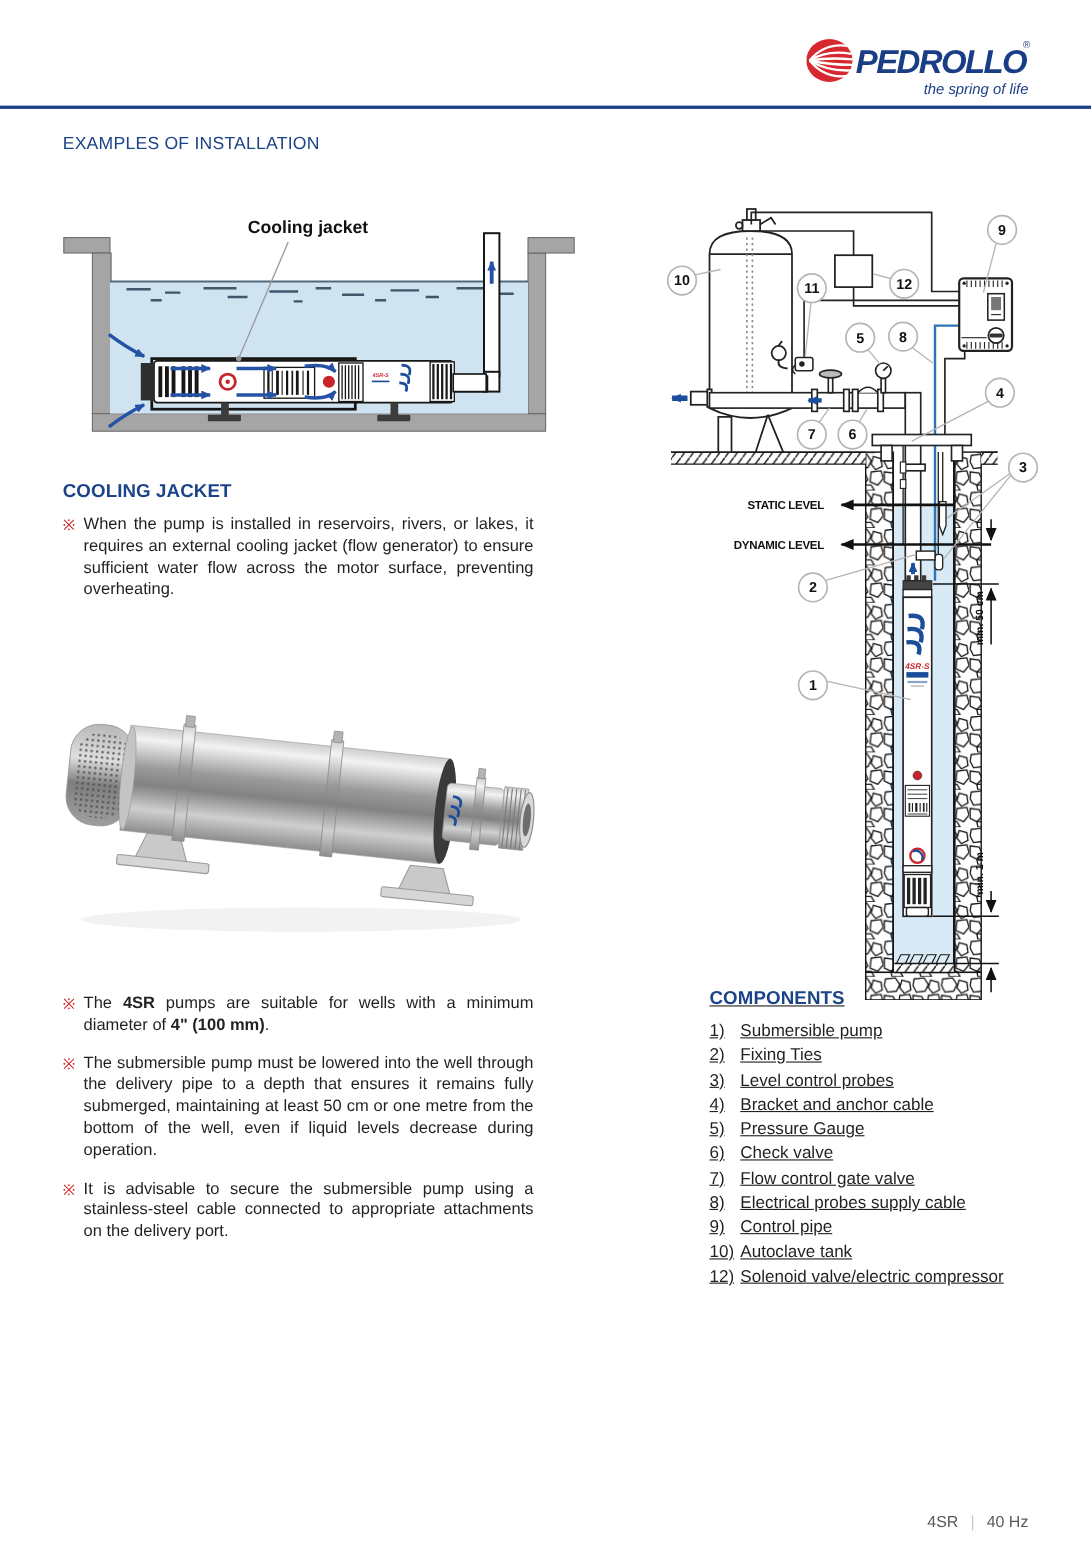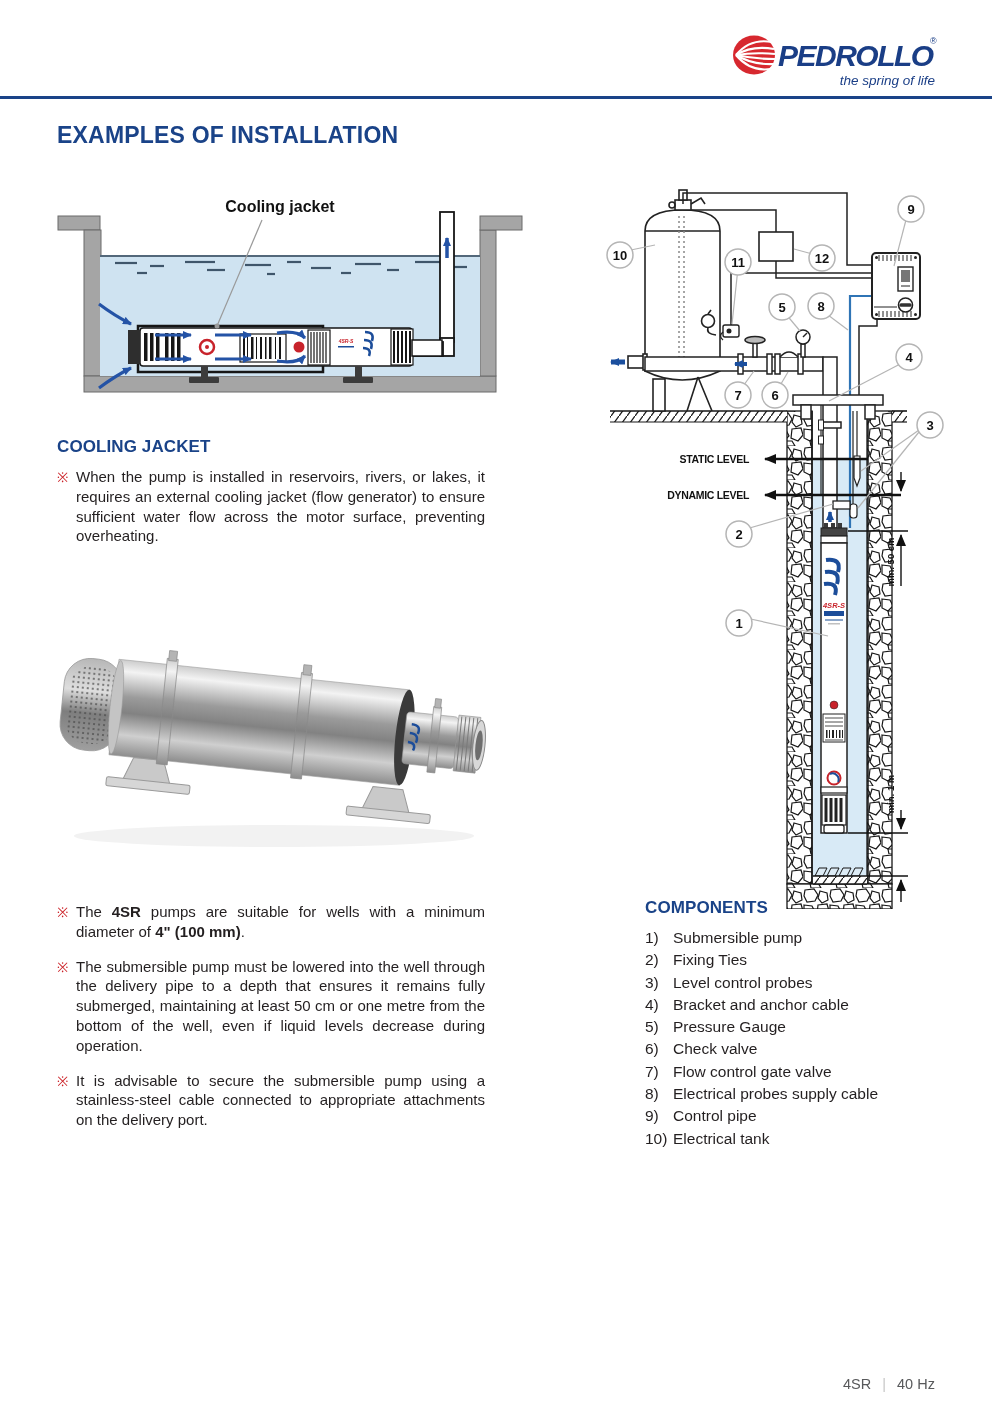--- a/index.html
+++ b/index.html
@@ -1,27 +1,27 @@
 <!DOCTYPE html>
 <html><head>
 <meta charset="utf-8">
 <style>
   html,body{margin:0;padding:0;background:#ffffff;}
   .page{position:relative;width:992px;height:1403px;margin:16px auto;background:#fff;overflow:hidden;
         font-family:"Liberation Sans",sans-serif;color:#231f20;}
   .rule{position:absolute;left:0;top:80px;width:992px;height:3px;background:#1a4388;}
   .logo{position:absolute;left:733px;top:12px;}
-  .page-title{position:absolute;left:57px;top:106px;font-size:23px;font-weight:bold;color:#1a4388;letter-spacing:.2px;}
+  .page-title{position:absolute;left:57px;top:106px;font-size:16px;font-weight:normal;color:#1a4388;letter-spacing:.2px;}
   .h2{font-size:17px;font-weight:bold;color:#1a4388;letter-spacing:.1px;}
   .cool-head{position:absolute;left:57px;top:421px;}
   .para{position:absolute;left:57px;top:451px;width:428px;}
   .bullet{position:relative;padding-left:19px;text-align:justify;font-size:15px;line-height:19.8px;}
   .bullet .mk{position:absolute;left:0;top:1px;color:#cb2026;font-size:13.5px;}
   .notes{position:absolute;left:57px;top:886px;width:428px;display:flex;flex-direction:column;gap:15px;}
-  .comp{position:absolute;left:645px;top:882px;width:335px;}
+  .comp{position:absolute;left:645px;top:882px;width:335px;text-decoration:underline;}
   .comp-list{margin-top:9px;}
   .comp-row{display:flex;font-size:15.5px;line-height:22.3px;}
   .comp-row .n{width:28px;flex:none;}
   .footer{position:absolute;top:1360px;left:843px;display:flex;align-items:center;gap:11px;
           font-size:14.5px;color:#58595b;}
   .footer .d{color:#c6c6c6;}
   .diagL{position:absolute;left:55px;top:180px;}
   .diagR{position:absolute;left:595px;top:158px;}
   .photo{position:absolute;left:46px;top:590px;}
   svg{display:block;}
@@ -567,21 +567,25 @@
       <div class="comp-row">
           <span class="n">8)</span>
           <span>Electrical probes supply cable</span>
         </div>
       <div class="comp-row">
           <span class="n">9)</span>
           <span>Control pipe</span>
         </div>
       <div class="comp-row">
           <span class="n">10)</span>
-          <span>Electrical tank</span>
+          <span>Autoclave tank</span>
+        </div>
+      <div class="comp-row">
+          <span class="n">12)</span>
+          <span>Solenoid valve/electric compressor</span>
         </div>
     </div>
   </div>
 
   <div class="footer">
     <span>4SR</span>
     <span class="d">|</span>
     <span>40 Hz</span>
   </div>
 

